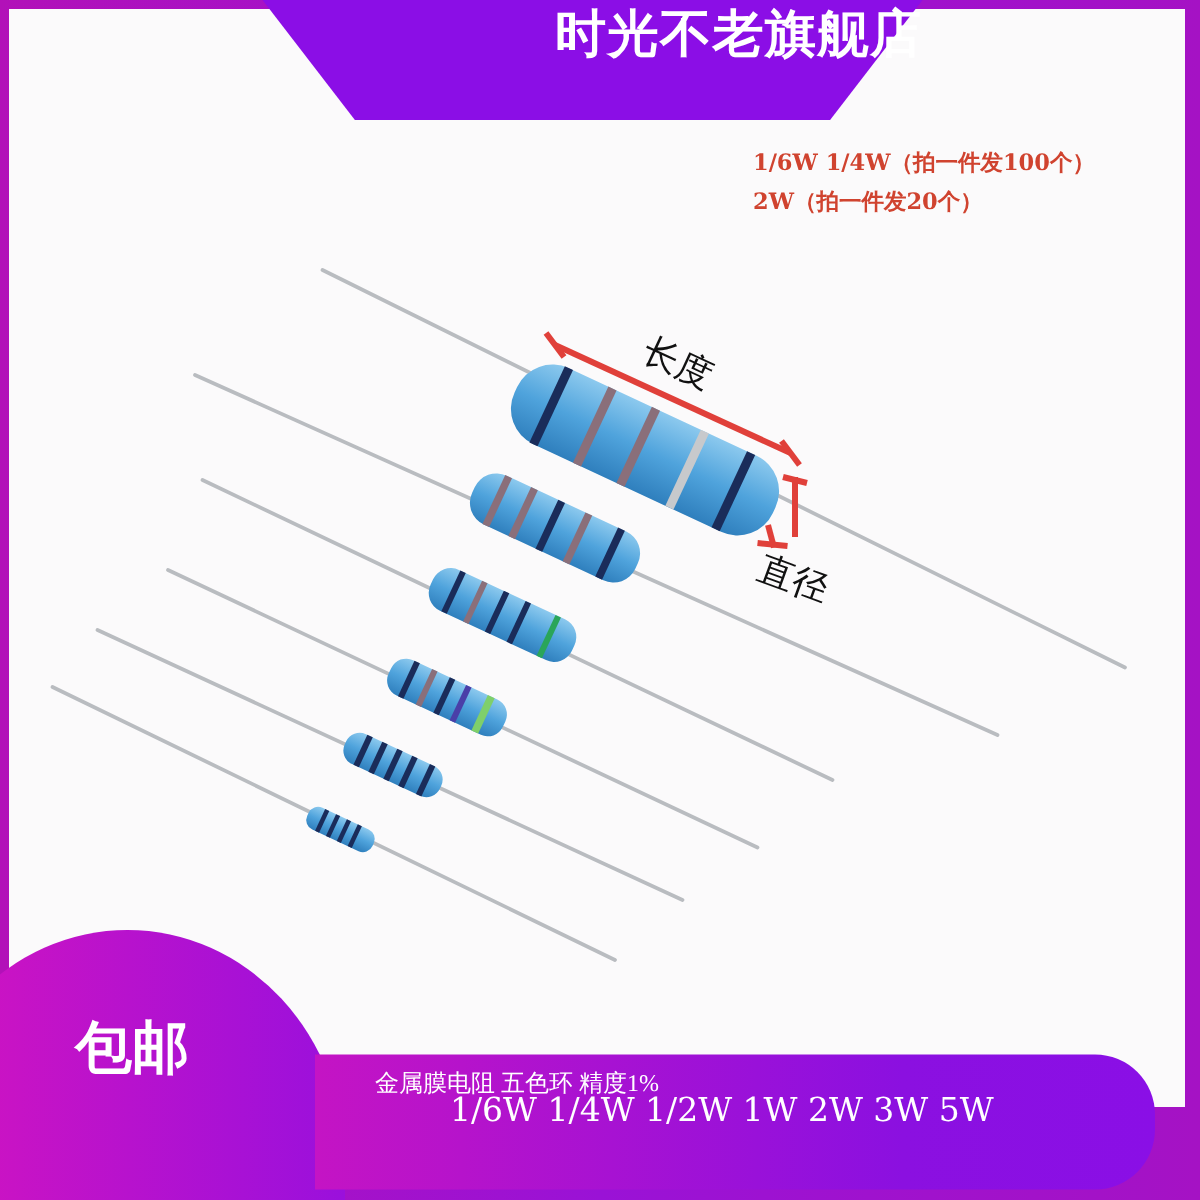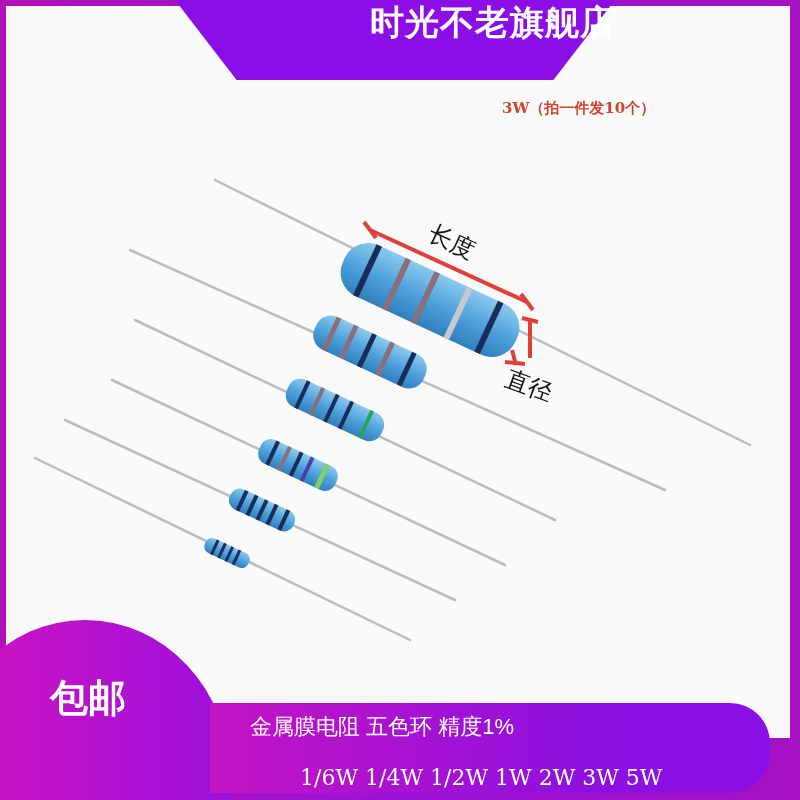--- a/index.html
+++ b/index.html
@@ -7,35 +7,36 @@
   .frame{position:absolute;inset:0;background:linear-gradient(90deg,#b211b8,#9a12d6 50%,#a512c4);}
   .inner{position:absolute;left:6px;top:6px;width:784px;height:732px;background:#fbfafb;}
   .banner{position:absolute;left:175px;top:0;width:440px;height:80px;background:#8b0ee6;clip-path:polygon(0 0,100% 0,86% 100%,14% 100%);}
   .banner-title{position:absolute;left:175px;top:0;width:440px;text-align:right;color:#fff;font-family:"DejaVu Sans",sans-serif;font-weight:bold;font-size:34px;letter-spacing:1px;}
   .specs{position:absolute;left:502px;top:95px;color:#d0432f;font-family:"DejaVu Serif",serif;font-weight:bold;font-size:15px;line-height:26px;}
   .specs div{white-space:nowrap;}
   svg.photo{position:absolute;left:0;top:0;}
   .blob{position:absolute;left:-60px;top:620px;width:290px;height:260px;border-radius:50% 50% 0 0/60% 60% 0 0;background:linear-gradient(90deg,#d514be,#9a10dc);}
   .blob-text{position:absolute;left:18px;top:672px;color:#fff;font-family:"DejaVu Sans",sans-serif;font-weight:bold;font-size:38px;line-height:52px;text-align:center;width:140px;}
   .pill{position:absolute;left:210px;top:703px;width:560px;height:90px;border-radius:0 40px 40px 0;background:linear-gradient(90deg,#c414c4,#8b10e0 70%,#8a0fe6);}
-  .pill-l1{position:absolute;left:250px;top:712px;color:#fff;font-family:Liberation Sans, sans-serif;font-size:22px;}
-  .pill-l2{position:absolute;left:300px;top:765px;color:#fff;font-family:"DejaVu Serif",serif;font-size:22px;}
+  .pill-l1{position:absolute;left:250px;top:712px;color:#fff;font-family:Liberation Serif, serif;font-size:16px;}
+  .pill-l2{position:absolute;left:300px;top:728px;color:#fff;font-family:"DejaVu Serif",serif;font-size:22px;}
   .lbl{position:absolute;font-family:"DejaVu Sans",sans-serif;font-size:24px;color:#111;}
 </style>
 </head>
 <body>
 
 <div class="frame"></div>
 <div class="inner"></div>
 
 <div class="banner"></div>
 <div class="banner-title">时光不老旗舰店</div>
 
 <div class="specs">
-  <div>3W（拍一件发10个）</div>
+  <div>1/6W 1/4W（拍一件发100个）</div>
+  <div>2W（拍一件发20个）</div>
 </div>
 
 <svg class="photo" width="800" height="800">
   <defs>
     <linearGradient id="rb" x1="0" y1="0" x2="0" y2="1">
       <stop offset="0" stop-color="#8cc9ee"></stop>
         <stop offset="0.5" stop-color="#4fa3dc"></stop>
         <stop offset="1" stop-color="#2f7fbd"></stop>
     </linearGradient>
   </defs>

